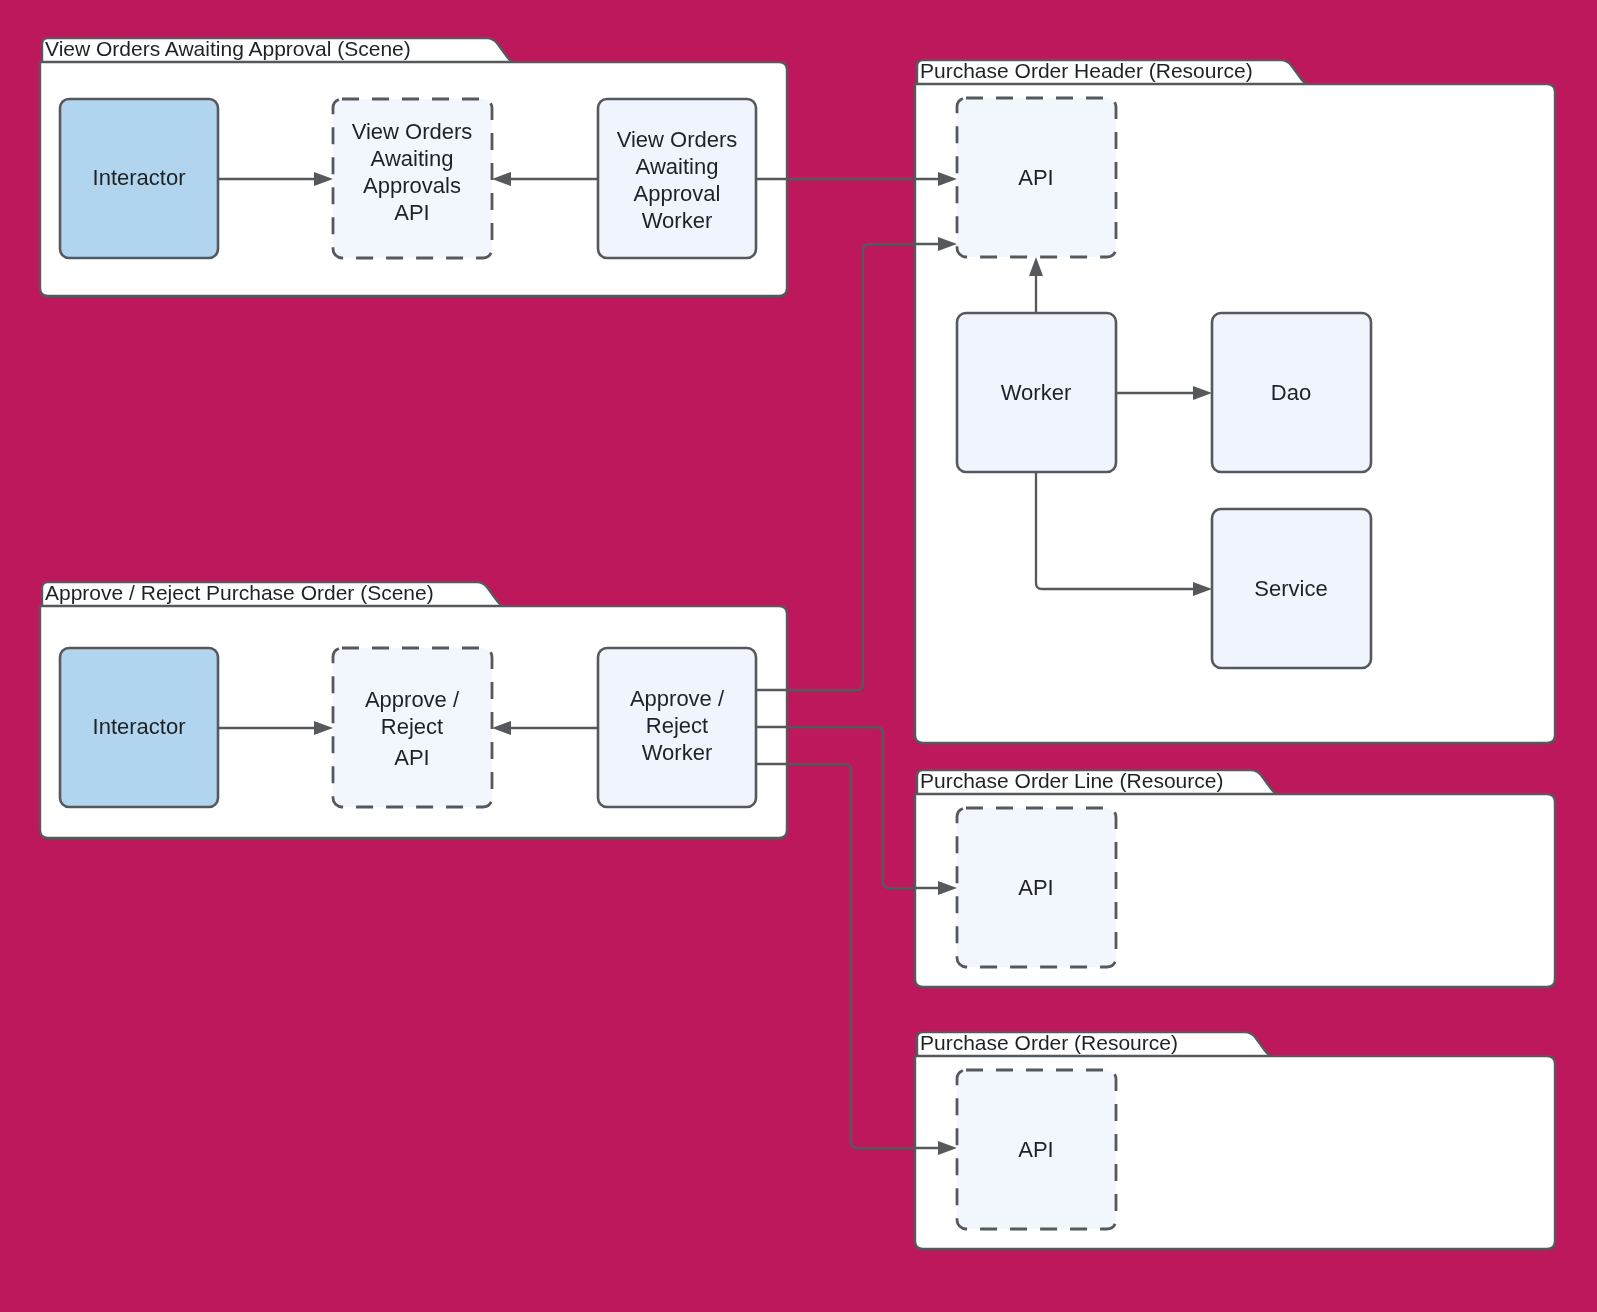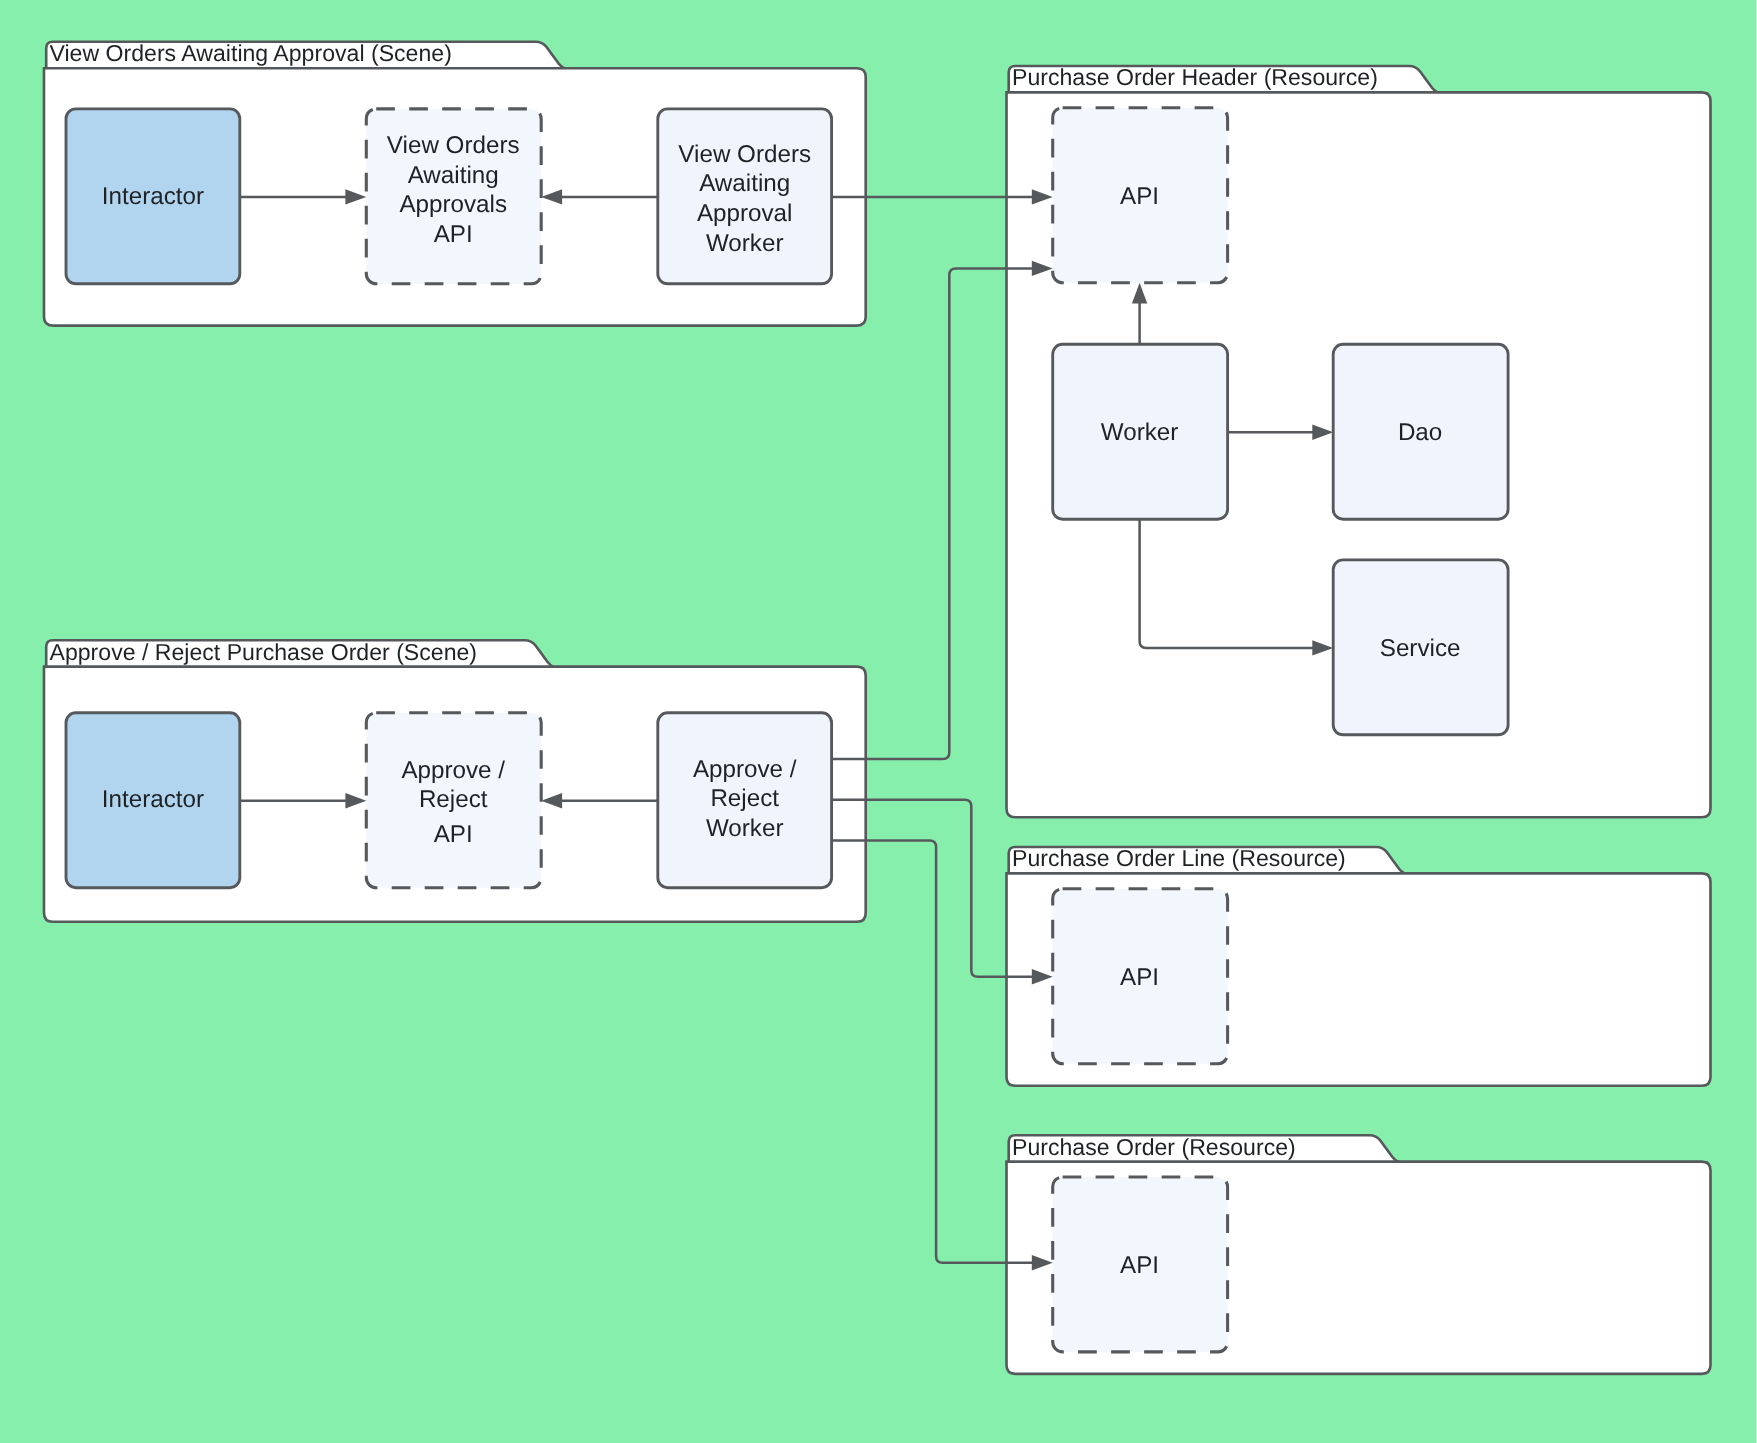--- a/index.html
+++ b/index.html
@@ -4,21 +4,21 @@
 <style>
   html, body {
     margin: 0;
     padding: 0;
     background: #ffffff;
   }
   #canvas-root {
     position: relative;
     width: 1597px;
     height: 1312px;
-    background: #86efac;
+    background: #be185d;
     font-family: "Liberation Sans", sans-serif;
   }
   svg.diagram {
     display: block;
     width: 1597px;
     height: 1312px;
   }
   .panel-body {
     fill: #ffffff;
     stroke: #56595c;

